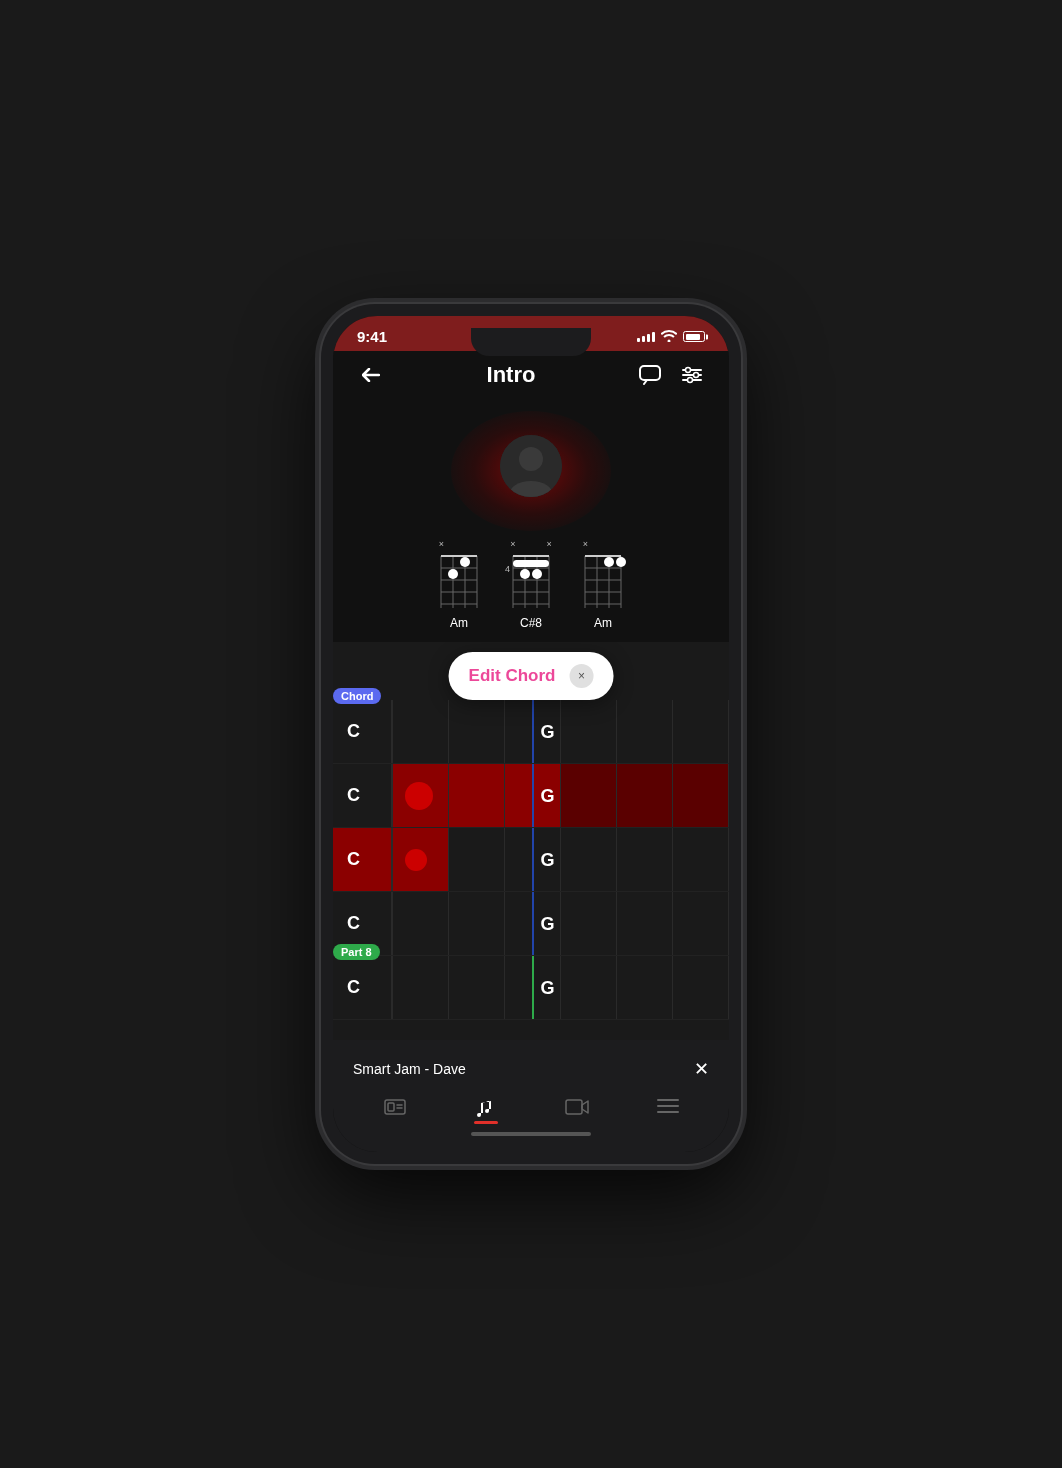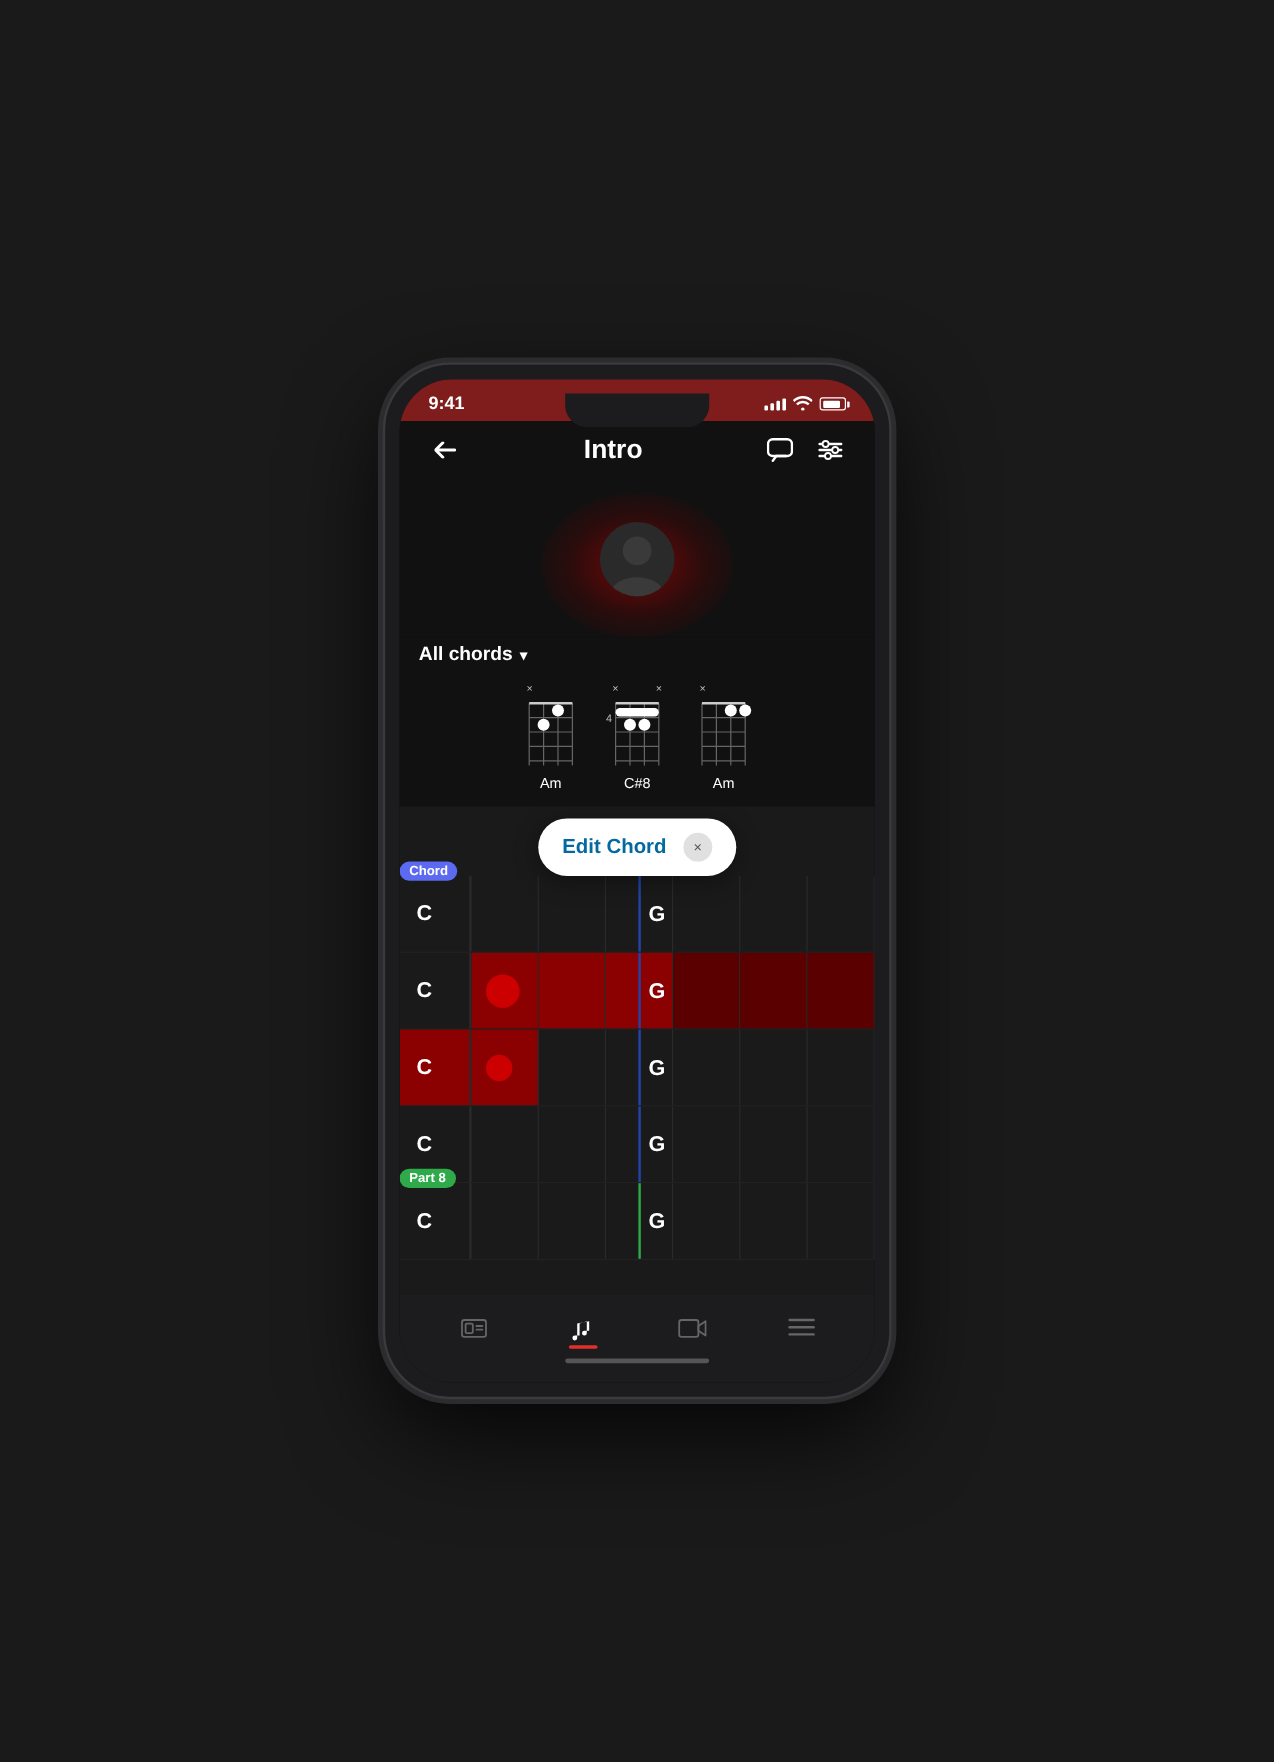--- a/index.html
+++ b/index.html
@@ -238,21 +238,21 @@
       border-radius: 30px;
       padding: 12px 20px;
       display: flex;
       align-items: center;
       gap: 14px;
       z-index: 100;
       box-shadow: 0 4px 20px rgba(0,0,0,0.4);
       white-space: nowrap;
     }
     .edit-chord-label {
-      color: #0369a1;
+      color: #ec4899;
       font-size: 17px;
       font-weight: 600;
     }
     .edit-chord-close {
       width: 24px;
       height: 24px;
       background: #e0e0e0;
       border-radius: 50%;
       display: flex;
       align-items: center;
@@ -487,26 +487,20 @@
       <div class="hero-glow"></div>
       <div class="hero-avatar">
         <svg width="62" height="62" viewBox="0 0 62 62">
           <circle cx="31" cy="31" r="31" fill="#2a2a2a"></circle>
           <circle cx="31" cy="24" r="12" fill="#3a3a3a"></circle>
           <ellipse cx="31" cy="60" rx="22" ry="14" fill="#3a3a3a"></ellipse>
         </svg>
       </div>
     </div>
 
-    <div class="chords-filter">
-      <div class="chords-filter-btn">
-        <span>All chords</span>
-        <span class="chevron-down">▾</span>
-      </div>
-    </div>
 
     <div class="chord-diagrams">
 
       <div class="chord-diagram">
         <div class="chord-svg-wrapper">
           <div class="chord-top-markers">
             <span>×</span>
             <span></span>
             <span></span>
             <span></span>
@@ -689,20 +683,24 @@
           </div>
           <div class="beat-cell" style="flex:1"></div>
           <div class="beat-cell" style="flex:1"></div>
           <div class="beat-cell" style="flex:1"></div>
         </div>
       </div>
 
     </div>
 
     <div class="bottom-bar">
+      <div class="now-playing">
+        <span class="now-playing-title">Smart Jam - Dave</span>
+        <span class="now-playing-close">✕</span>
+      </div>
       <div class="tab-bar">
         <div class="tab-item">
           <svg width="24" height="22" viewBox="0 0 24 22" fill="none">
             <rect x="2" y="4" width="20" height="14" rx="2" stroke="#666" stroke-width="1.5"></rect>
             <rect x="5" y="7" width="6" height="8" rx="1" stroke="#666" stroke-width="1.5"></rect>
             <line x1="14" y1="9" x2="19" y2="9" stroke="#666" stroke-width="1.5" stroke-linecap="round"></line>
             <line x1="14" y1="12" x2="19" y2="12" stroke="#666" stroke-width="1.5" stroke-linecap="round"></line>
           </svg>
         </div>
         <div class="tab-item">

